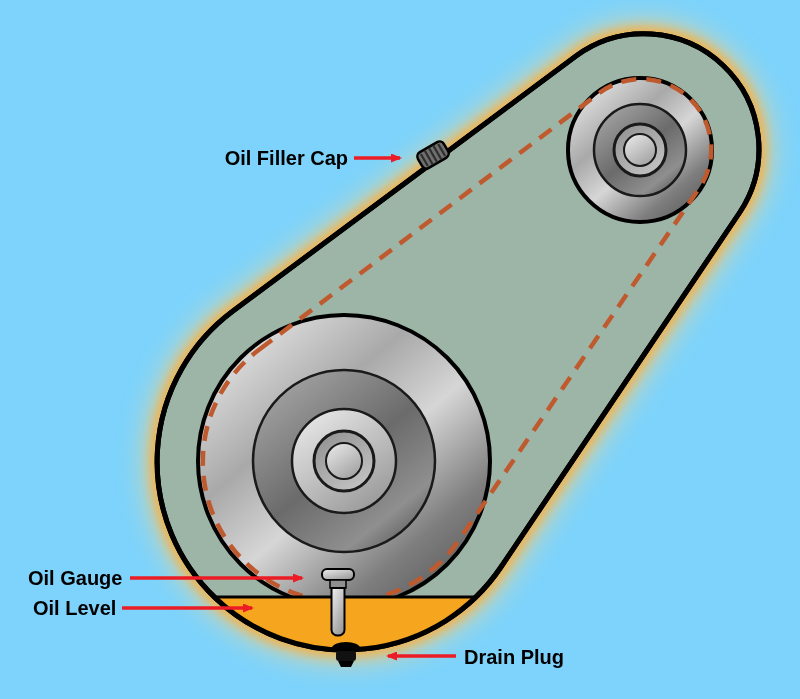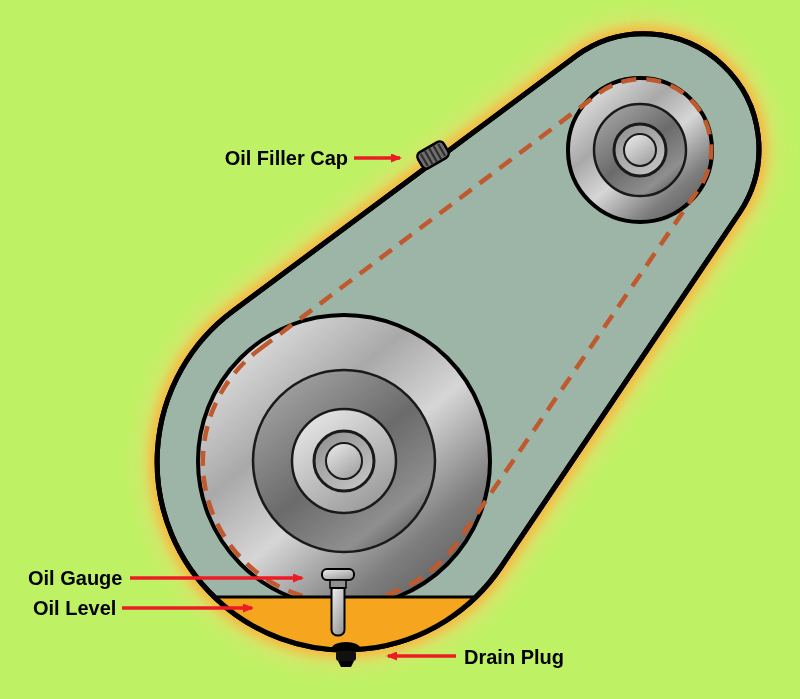--- a/index.html
+++ b/index.html
@@ -4,21 +4,21 @@
 <style>
   html, body {
     margin: 0;
     padding: 0;
     background: #ffffff;
   }
   .stage {
     position: relative;
     width: 800px;
     height: 699px;
-    background: #bef264;
+    background: #7dd3fc;
     overflow: hidden;
   }
   .label {
     font-family: "Liberation Sans", sans-serif;
     font-weight: 700;
     font-size: 20px;
   }
   .arrow-line {
     stroke-width: 3.5;
     fill: none;

